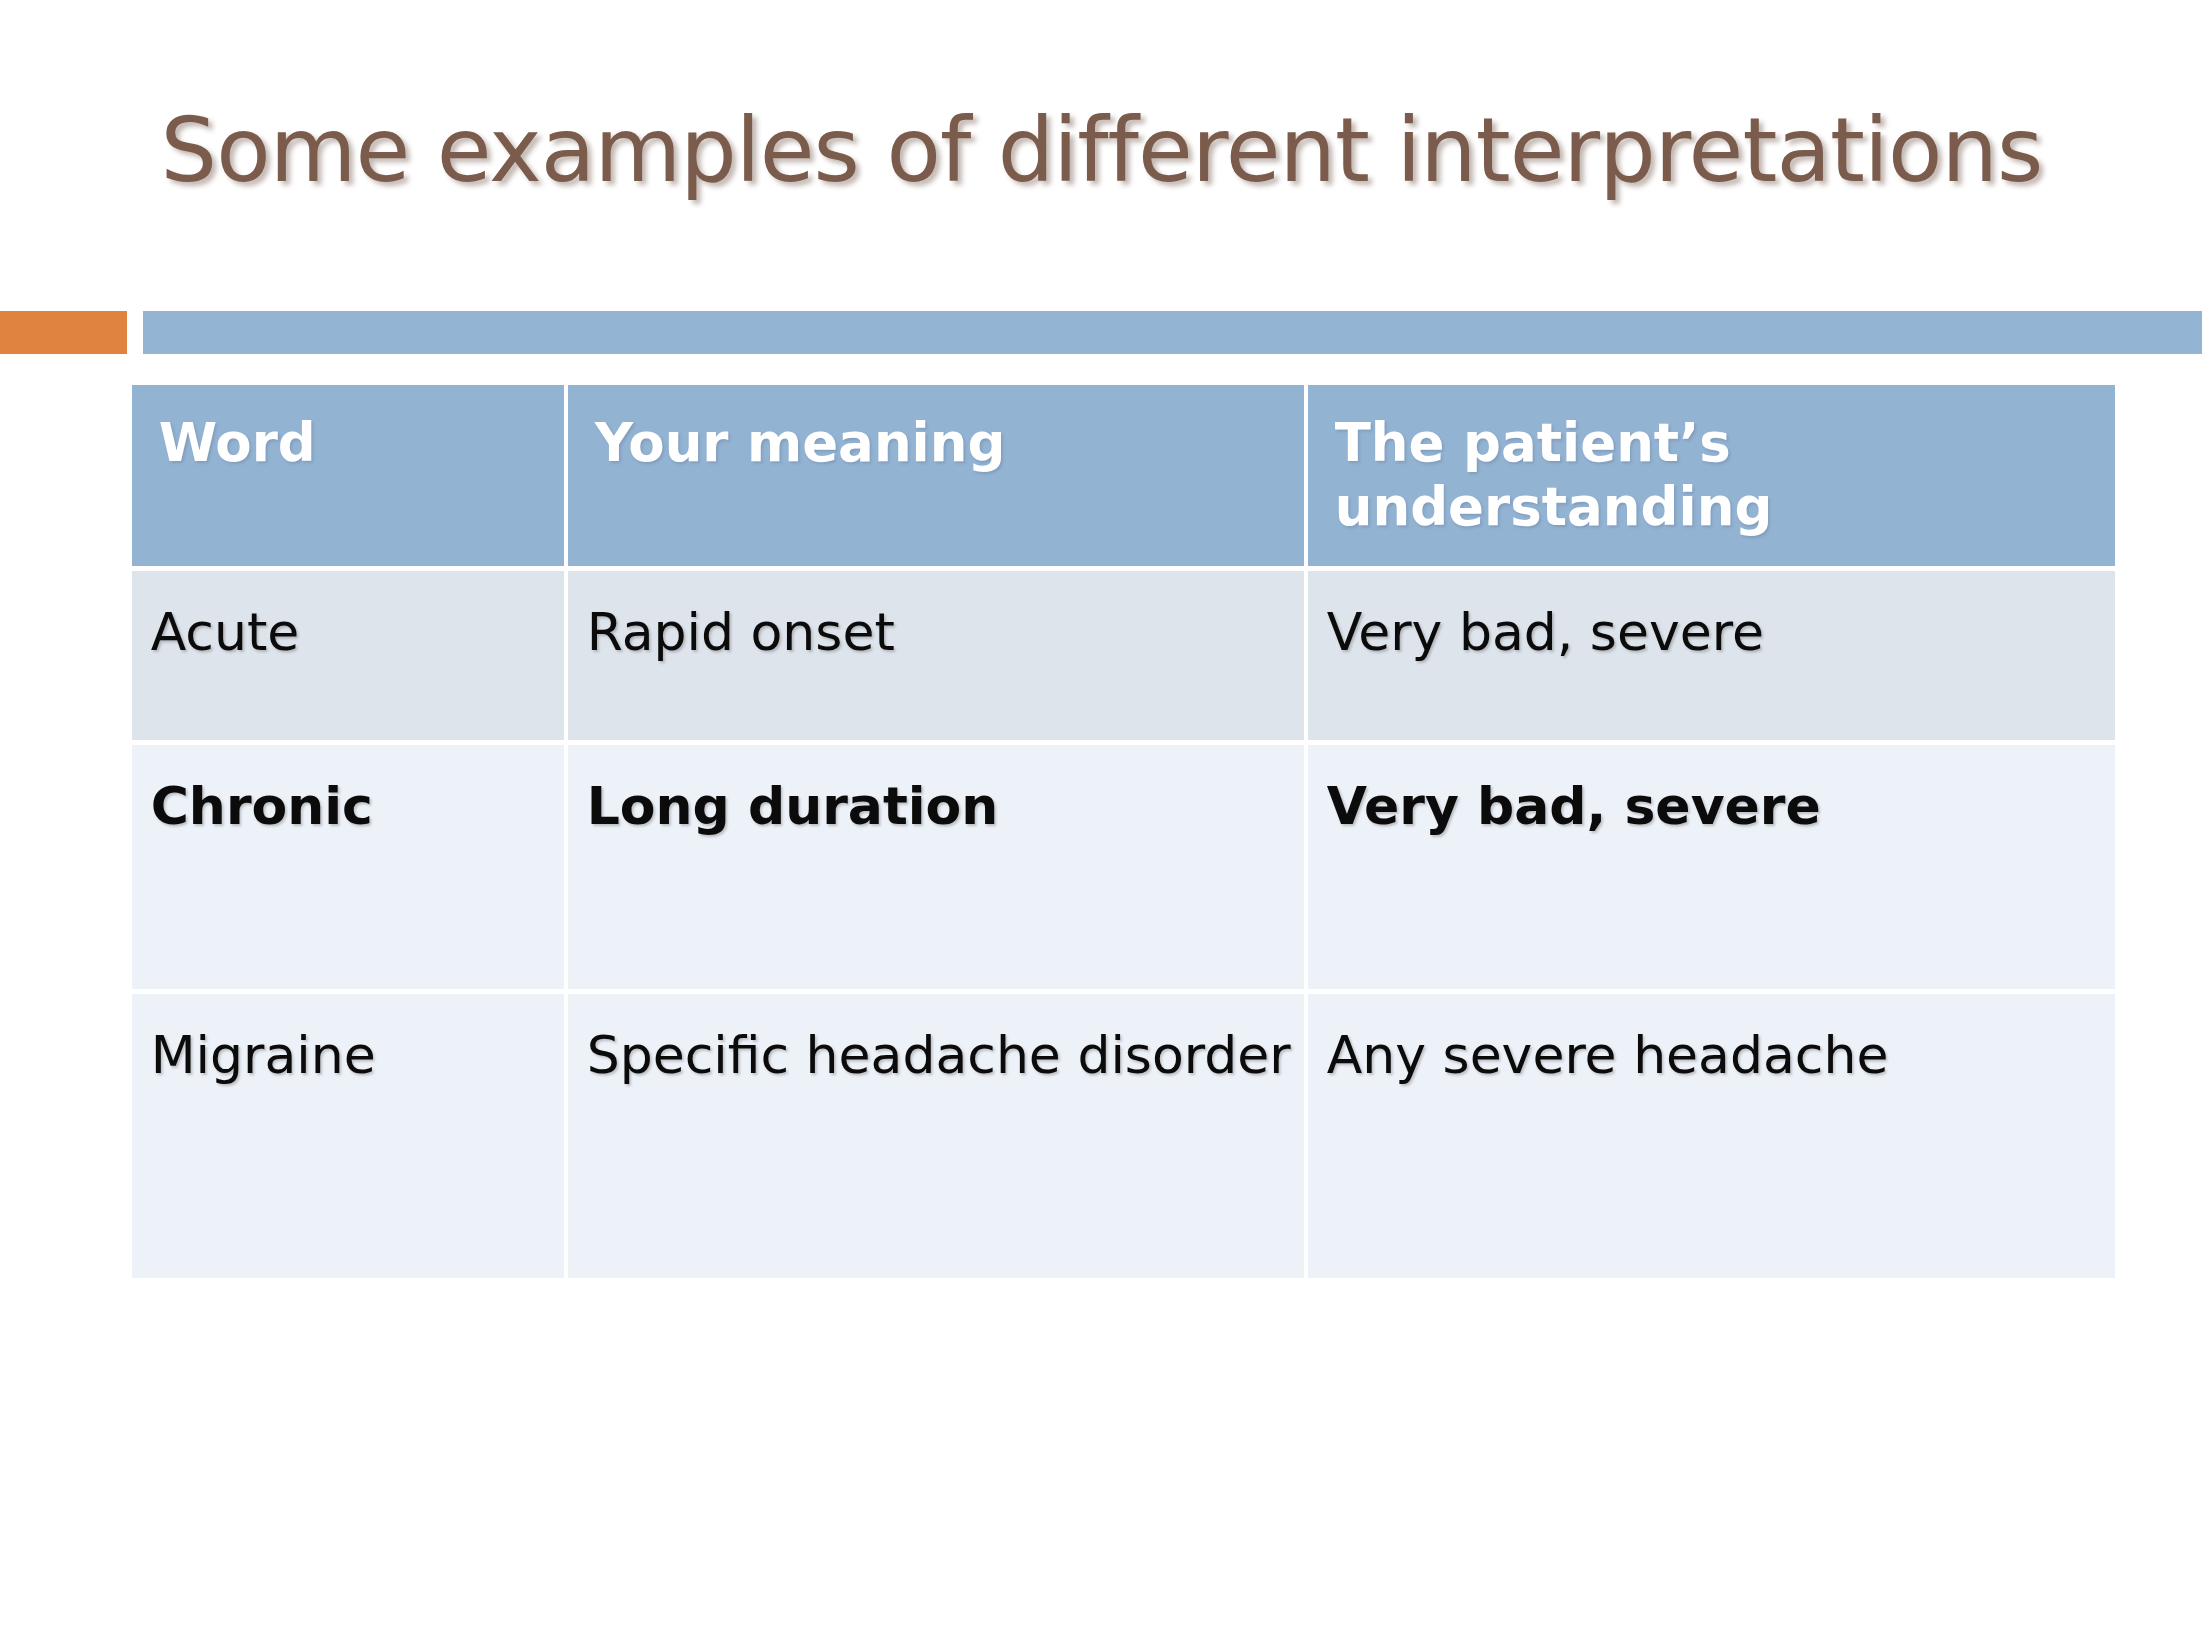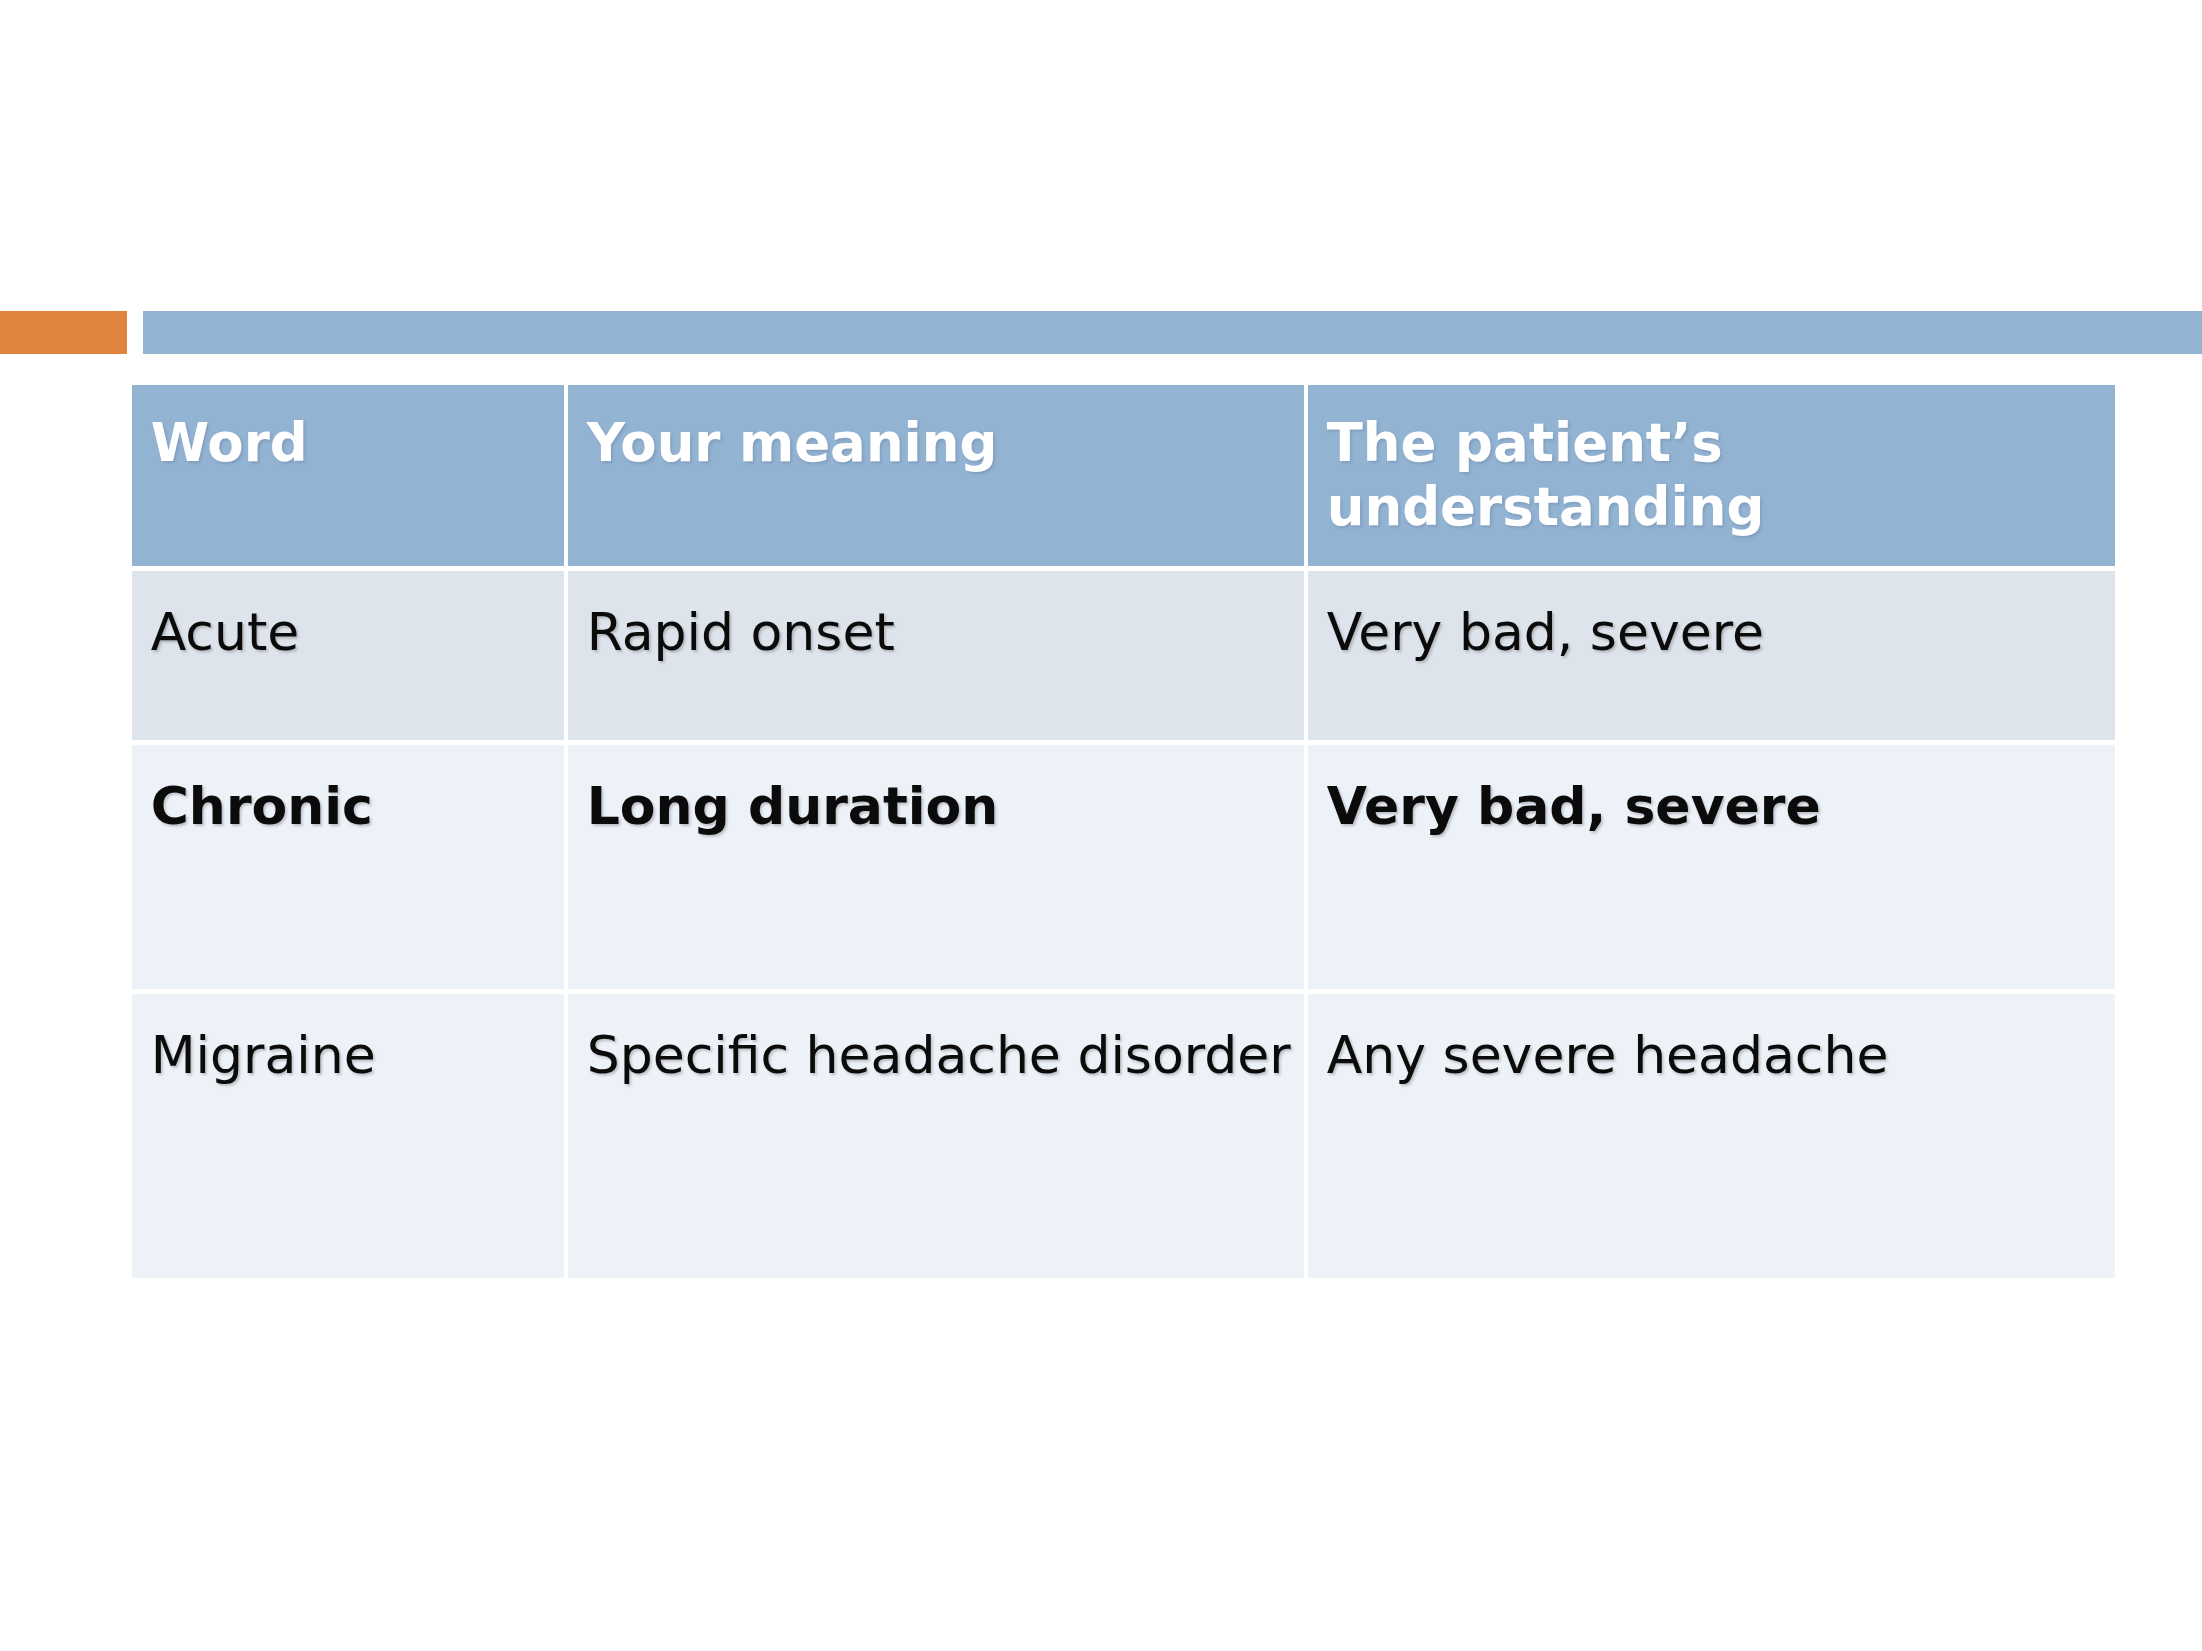--- a/index.html
+++ b/index.html
@@ -80,21 +80,21 @@
 
   table.data th {
     background: #93b3d3;
     color: #ffffff;
     font-family: "DejaVu Sans", sans-serif;
     font-size: 53px;
     font-weight: bold;
     line-height: 1.22;
     text-align: left;
     vertical-align: top;
-    padding: 26px 0 26px 19px;
+    padding: 26px 0 26px 27px;
     height: 172px;
     box-sizing: border-box;
     text-shadow: 1.7px 1.7px 2.6px rgba(90,110,140,0.30);
   }
 
   table.data td {
     font-family: "DejaVu Sans", sans-serif;
     font-size: 52px;
     font-weight: 400;
     line-height: 1.55;
@@ -112,20 +112,21 @@
   tr.r-acute td    { height: 169px; }
   tr.r-chronic td  { height: 244px; font-weight: bold; }
   tr.r-angina td   { height: 430px; }
   tr.r-migraine td { height: 284px; }
 </style>
 </head>
 <body>
 
 <div class="slide">
 
+  <div class="title">Some examples of different interpretations</div>
 
   <div class="accent-bar-orange"></div>
   <div class="accent-bar-blue"></div>
 
   <div class="tbl-wrap">
     <table class="data">
       <colgroup>
         <col class="c1">
           <col class="c2">
           <col class="c3">

